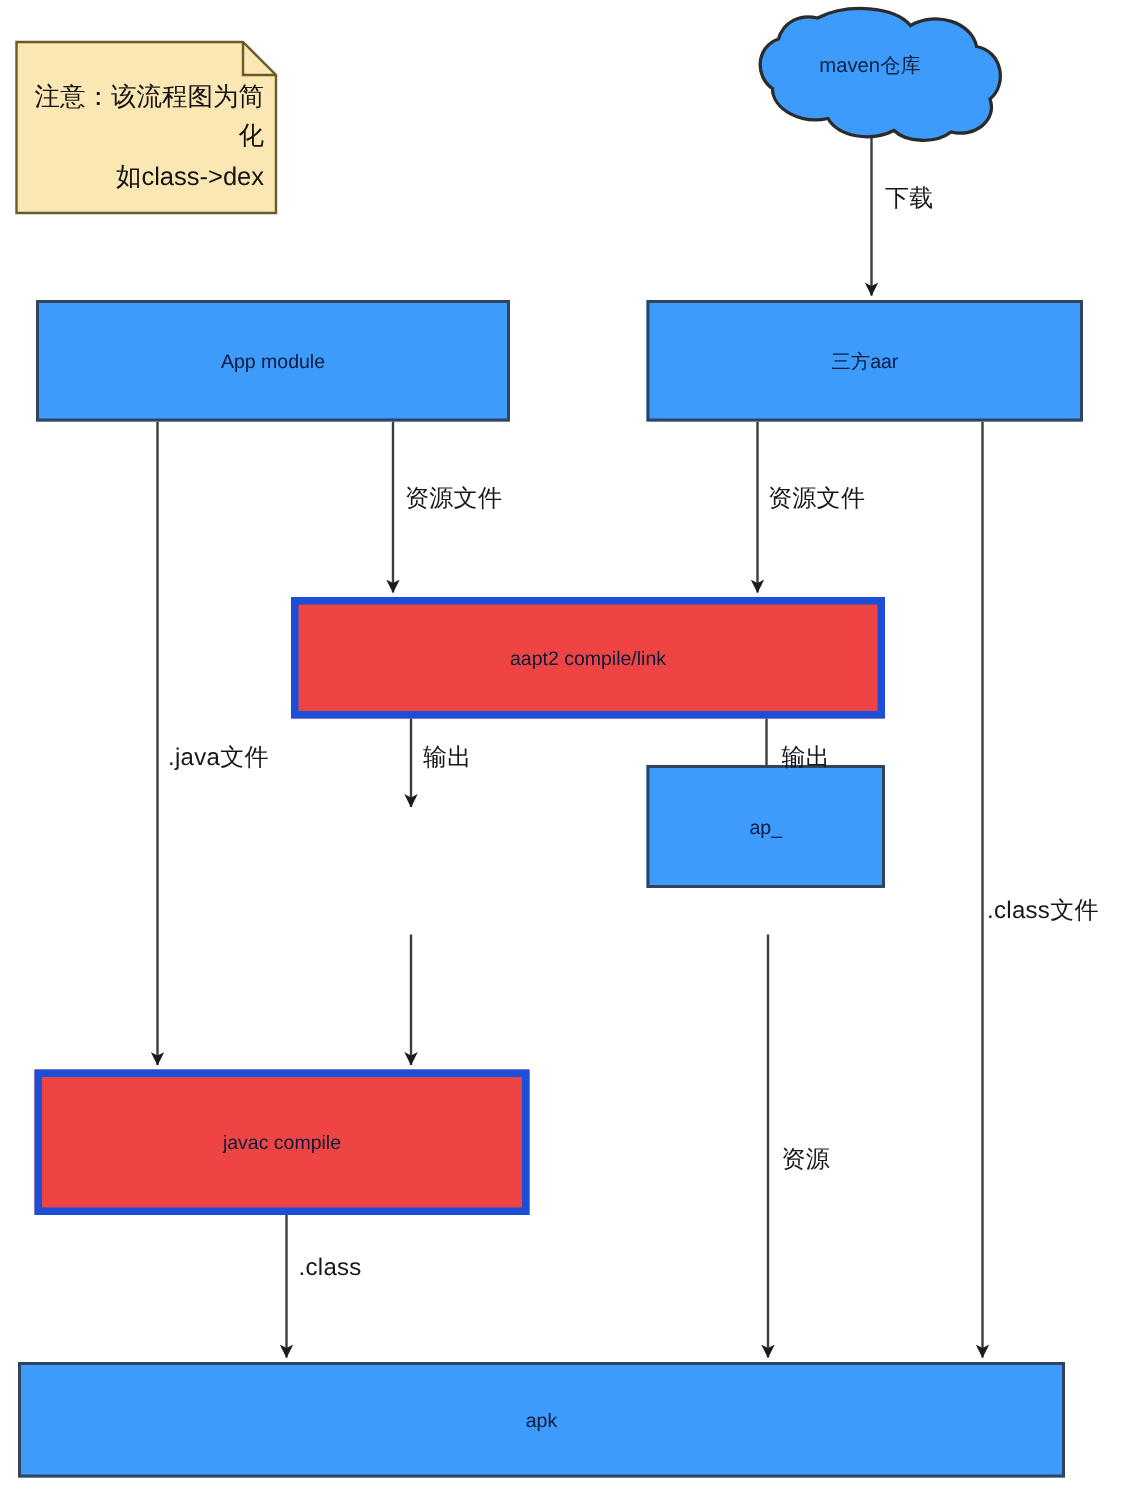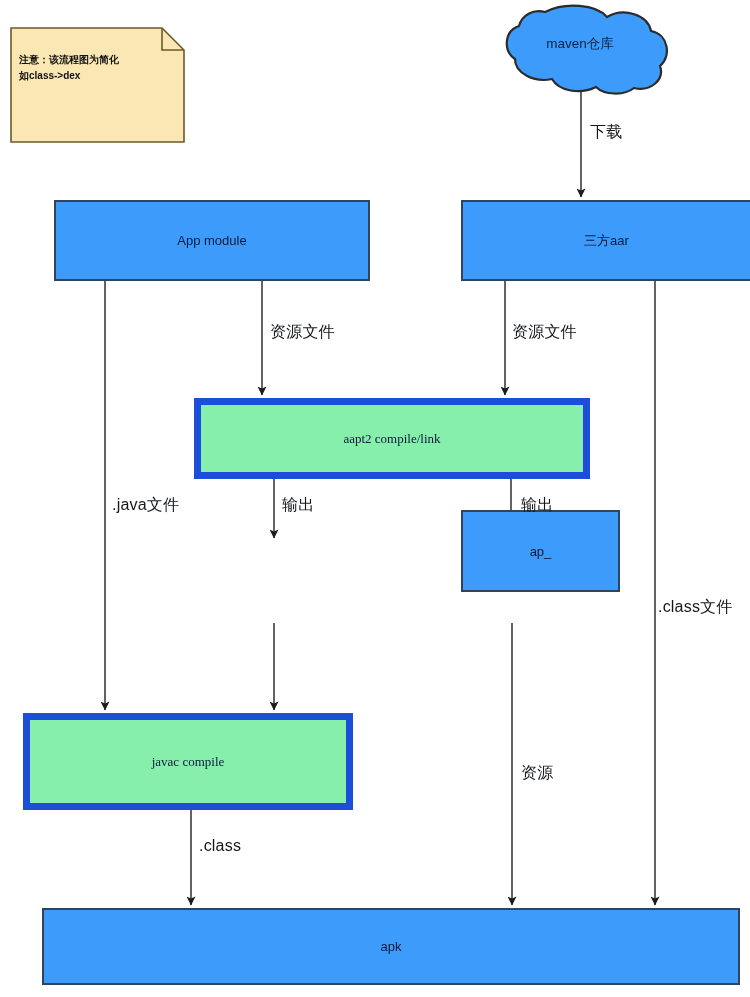--- a/index.html
+++ b/index.html
@@ -31,44 +31,42 @@
     align-items: center;
     justify-content: center;
     text-align: center;
     font-size: 13px;
     color: #0a1a3c;
     z-index: 3;
   }
   .node-blue {
     background: #3d9bfb;
     border: 2px solid #31445e;
-    margin-left: 30px;
   }
   .node-cyan {
-    background: #86efac;
-    border: 7px solid #1d4ed8;
-    font-family: Liberation Serif, serif;
+    background: #ef4444;
+    border: 5px solid #1d4ed8;
   }
   .edge-label {
     position: absolute;
     font-size: 16px;
     color: #14181c;
     white-space: nowrap;
     z-index: 4;
     letter-spacing: 0.2px;
   }
   .note {
     position: absolute;
     box-sizing: border-box;
     z-index: 5;
-    font-size: 10px;
+    font-size: 17px;
     color: #121212;
-    font-weight: bold;
+    font-weight: normal;
     line-height: 1.55;
-    text-align: left;
+    text-align: right;
     padding: 12px 8px 8px 8px;
   }
   .note-body {
     position: relative;
     z-index: 2;
   }
   .cloud-label {
     position: absolute;
     z-index: 4;
     font-size: 13.5px;

